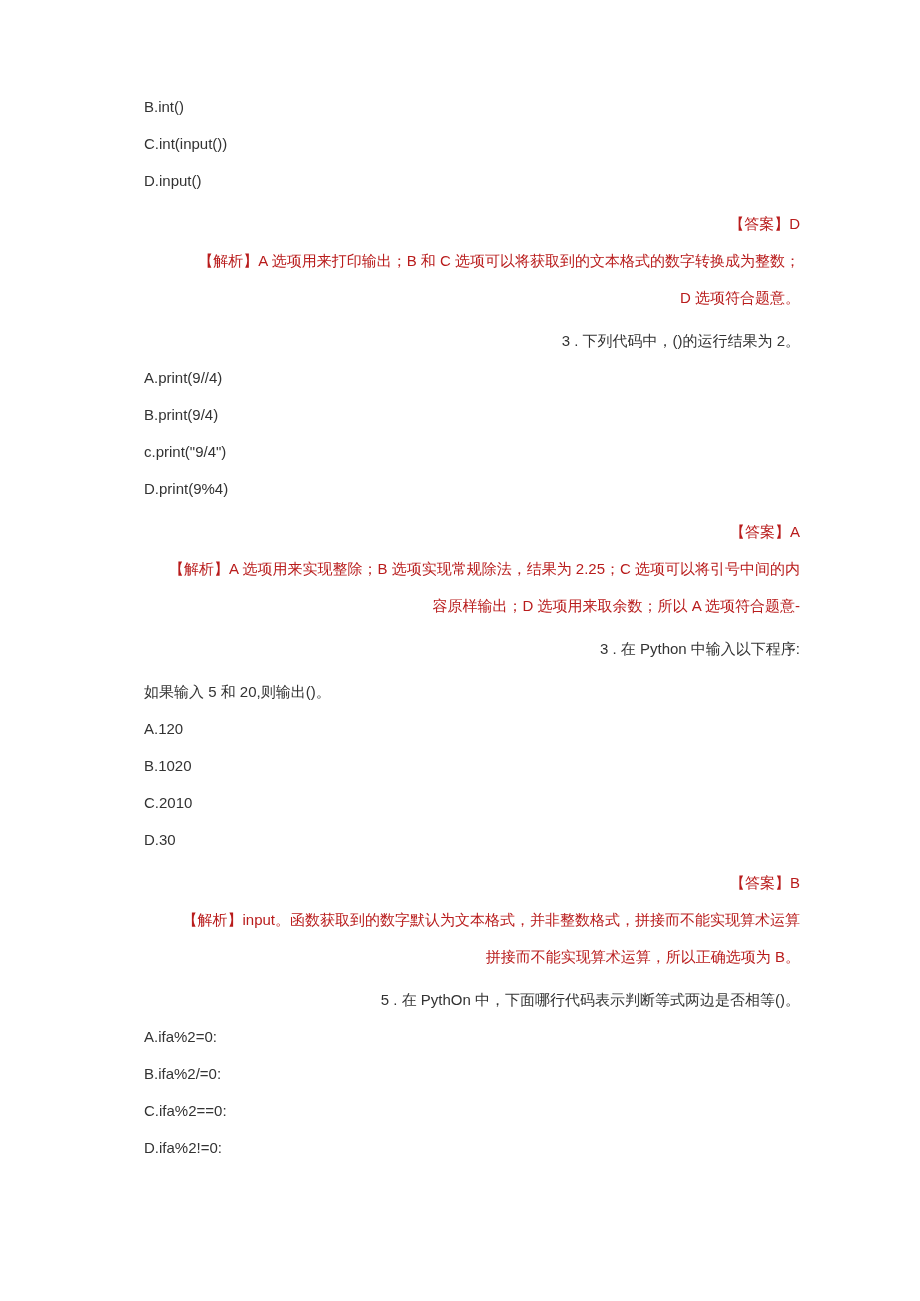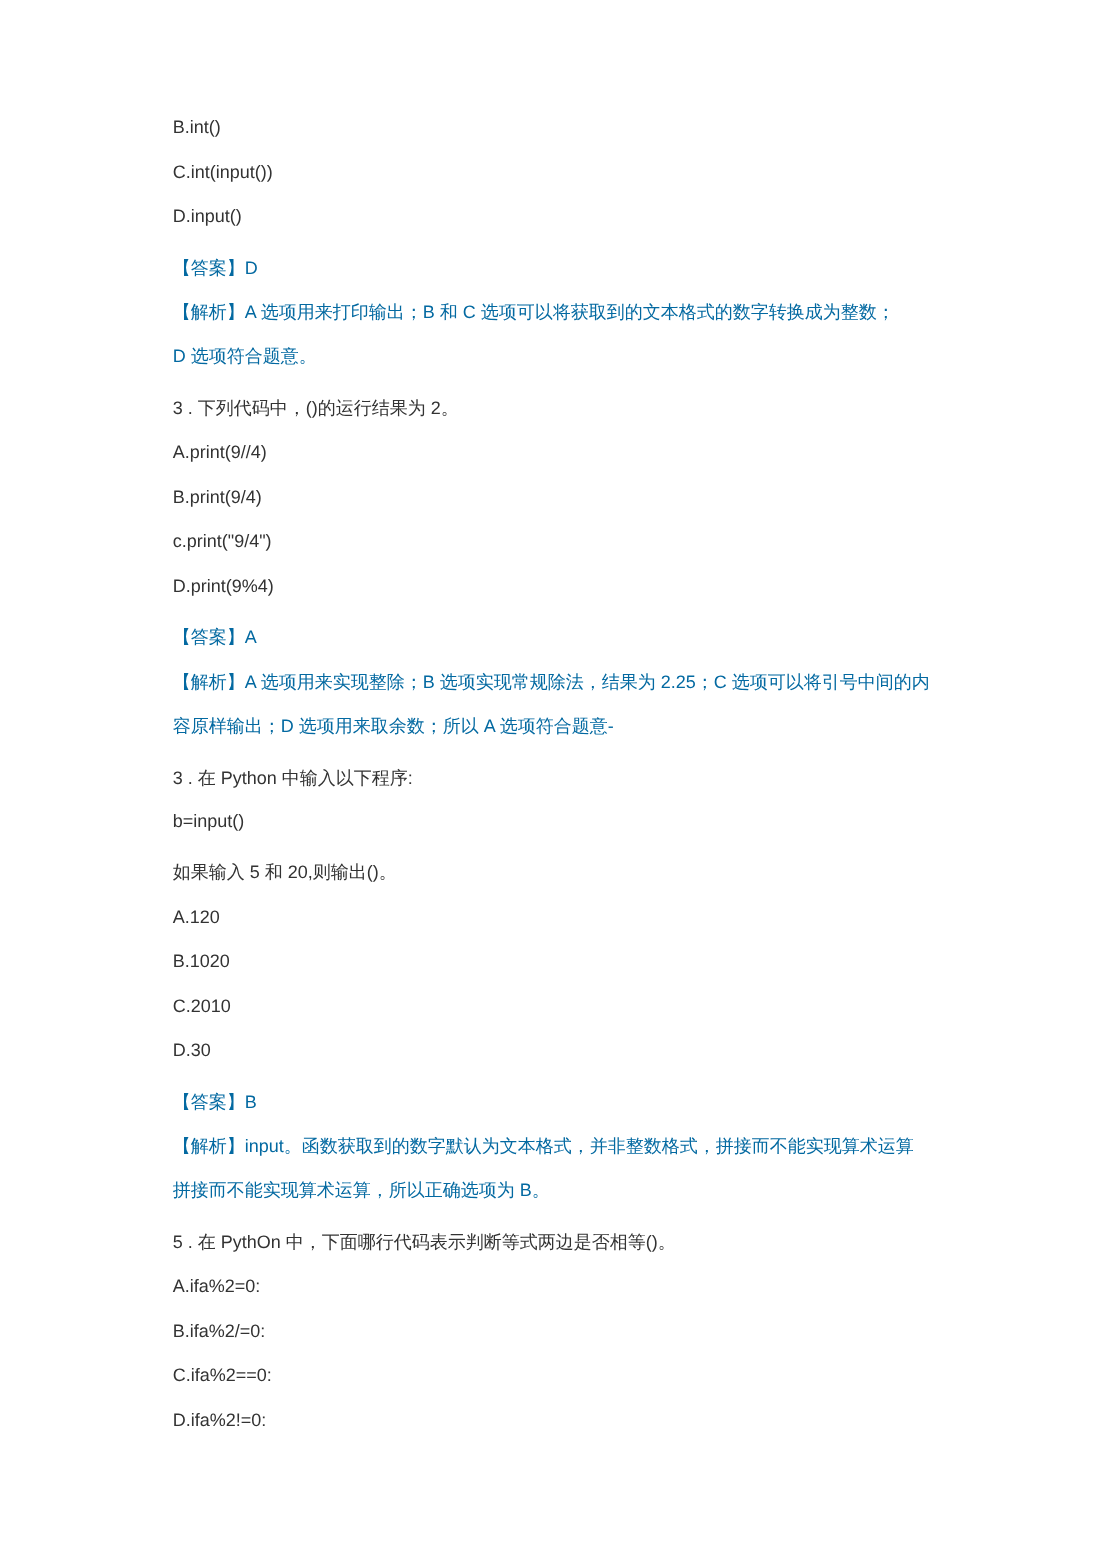--- a/index.html
+++ b/index.html
@@ -10,24 +10,24 @@
     font-family: "Microsoft YaHei", Arial, sans-serif;
     font-size: 15px;
     color: #333333;
     padding: 90px 120px 50px 120px;
   }
   .line {
     line-height: 2.2;
     margin-bottom: 4px;
     margin-left: 24px;
   }
-  .red { color: #0369a1; }
+  .red { color: #b91c1c; text-align: right; }
   .space-above { margin-top: 10px; }
   .code-block .line { line-height: 2.1; }
-  .q-num { letter-spacing: 0; }
+  .q-num { letter-spacing: 0; text-align: right; }
 </style>
 </head>
 <body>
 
 <div class="line">B.int()</div>
 <div class="line">C.int(input())</div>
 <div class="line">D.input()</div>
 
 <div class="line red space-above">【答案】D</div>
 <div class="line red">【解析】A 选项用来打印输出；B 和 C 选项可以将获取到的文本格式的数字转换成为整数；</div>
@@ -38,21 +38,20 @@
 <div class="line">B.print(9/4)</div>
 <div class="line">c.print("9/4")</div>
 <div class="line">D.print(9%4)</div>
 
 <div class="line red space-above">【答案】A</div>
 <div class="line red">【解析】A 选项用来实现整除；B 选项实现常规除法，结果为 2.25；C 选项可以将引号中间的内</div>
 <div class="line red">容原样输出；D 选项用来取余数；所以 A 选项符合题意-</div>
 
 <div class="line q-num space-above">3  . 在 Python 中输入以下程序:</div>
 <div class="code-block">
-  <div class="line">b=input()</div>
 </div>
 <div class="line space-above">如果输入 5 和 20,则输出()。</div>
 <div class="line">A.120</div>
 <div class="line">B.1020</div>
 <div class="line">C.2010</div>
 <div class="line">D.30</div>
 
 <div class="line red space-above">【答案】B</div>
 <div class="line red">【解析】input。函数获取到的数字默认为文本格式，并非整数格式，拼接而不能实现算术运算</div>
 <div class="line red">拼接而不能实现算术运算，所以正确选项为 B。</div>

